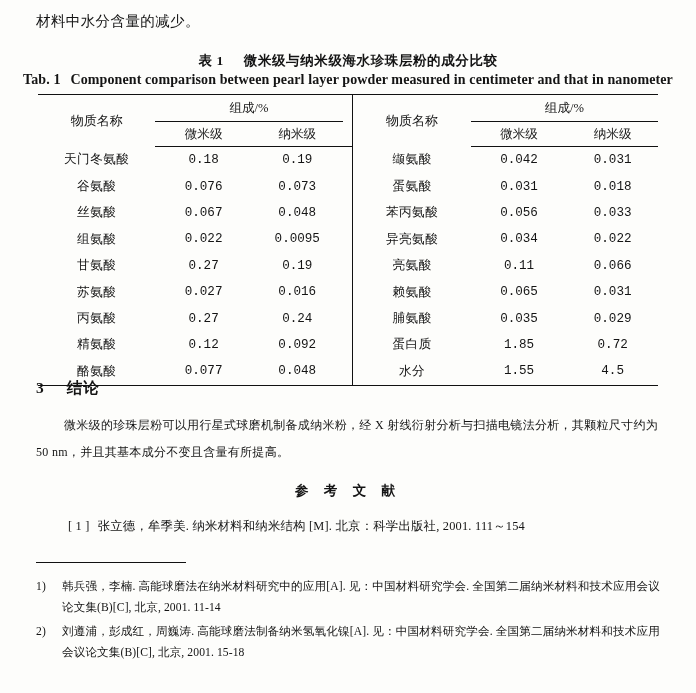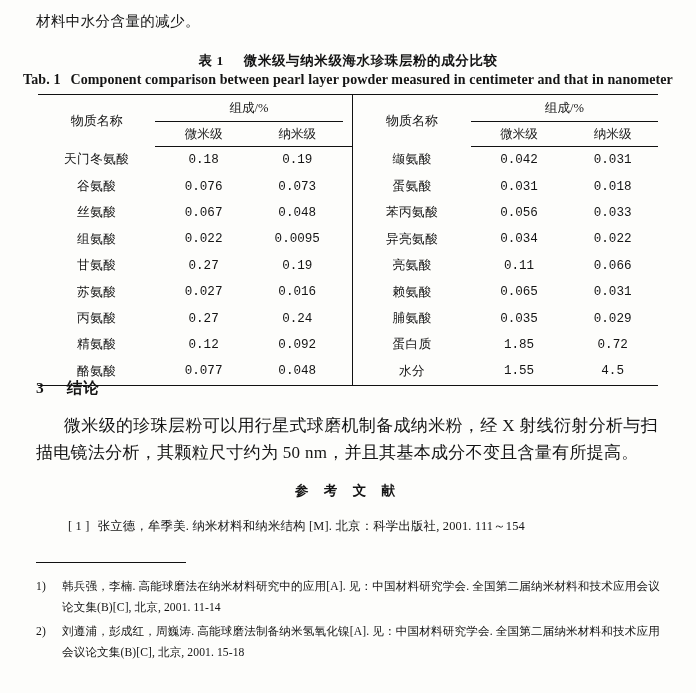--- a/index.html
+++ b/index.html
@@ -121,21 +121,21 @@
     letter-spacing: 1px;
   }
   .sec-heading .num {
     margin-right: 22px;
   }
   .para {
     position: absolute;
     top: 412px;
     left: 36px;
     width: 622px;
-    font-size: 17px;
+    font-size: 12px;
     line-height: 27px;
     text-indent: 28px;
     letter-spacing: 0.3px;
     text-align: justify;
   }
   .refs-title {
     position: absolute;
     top: 482px;
     left: 0;
     width: 696px;

